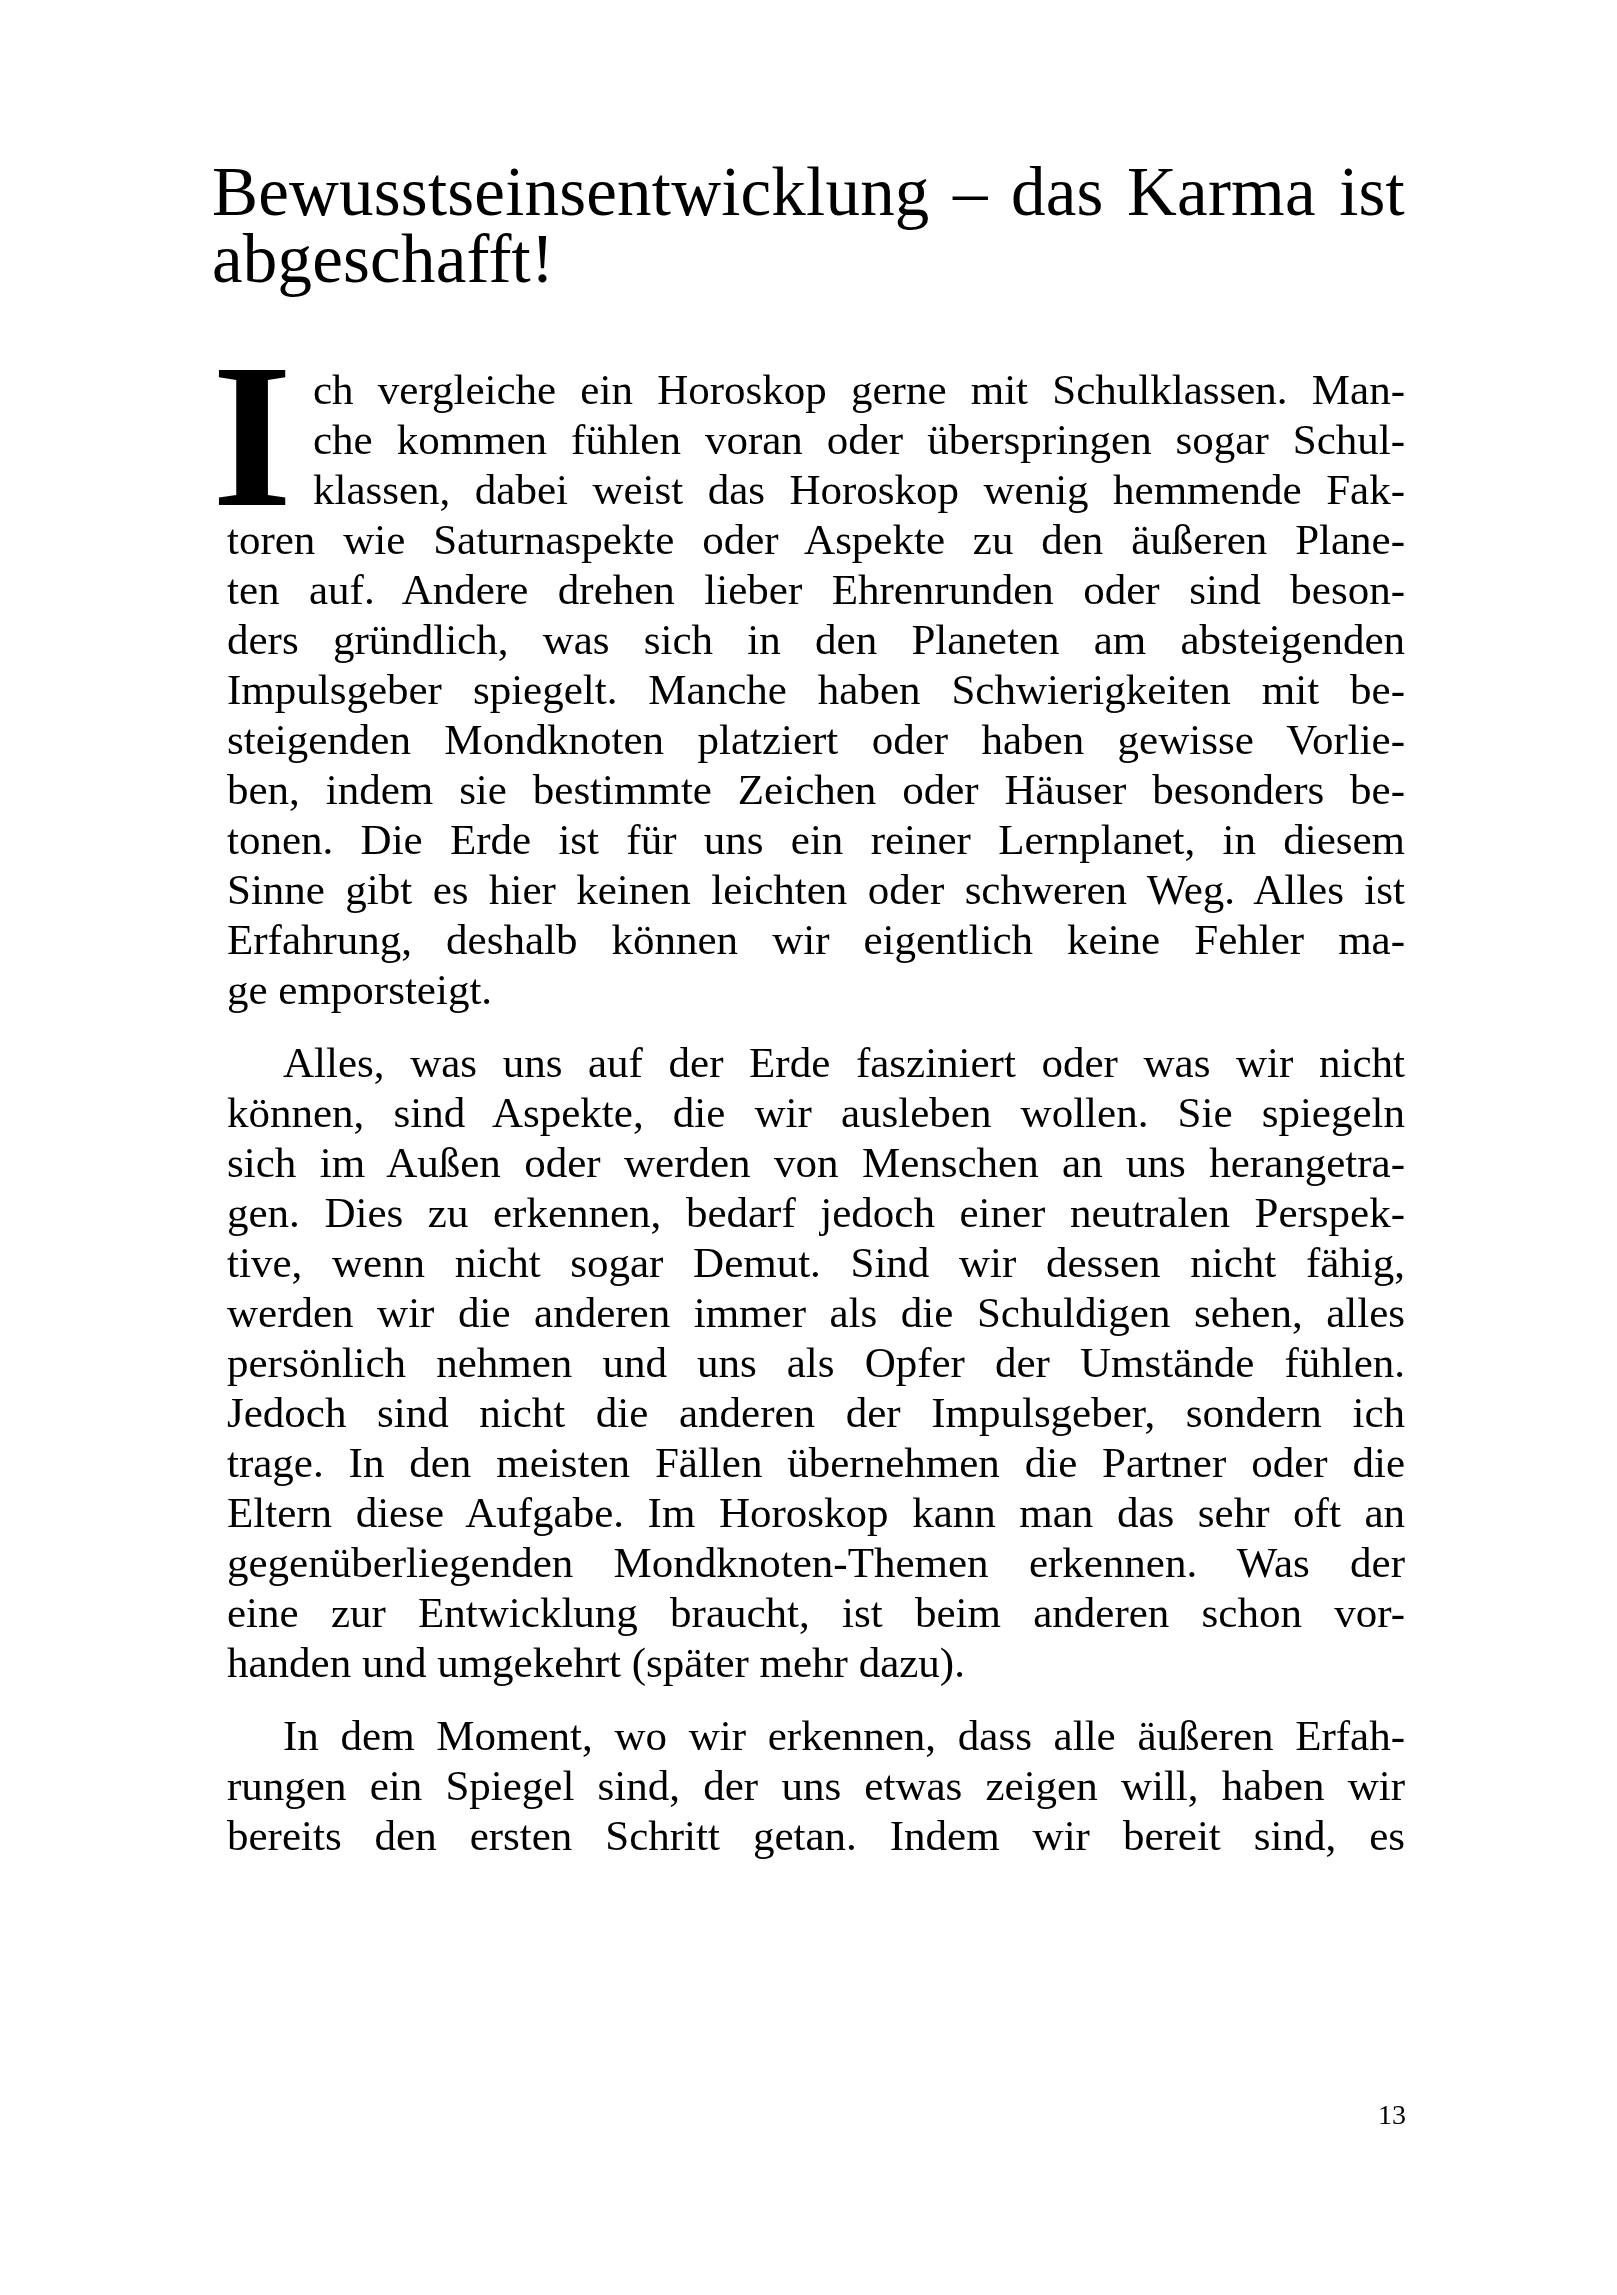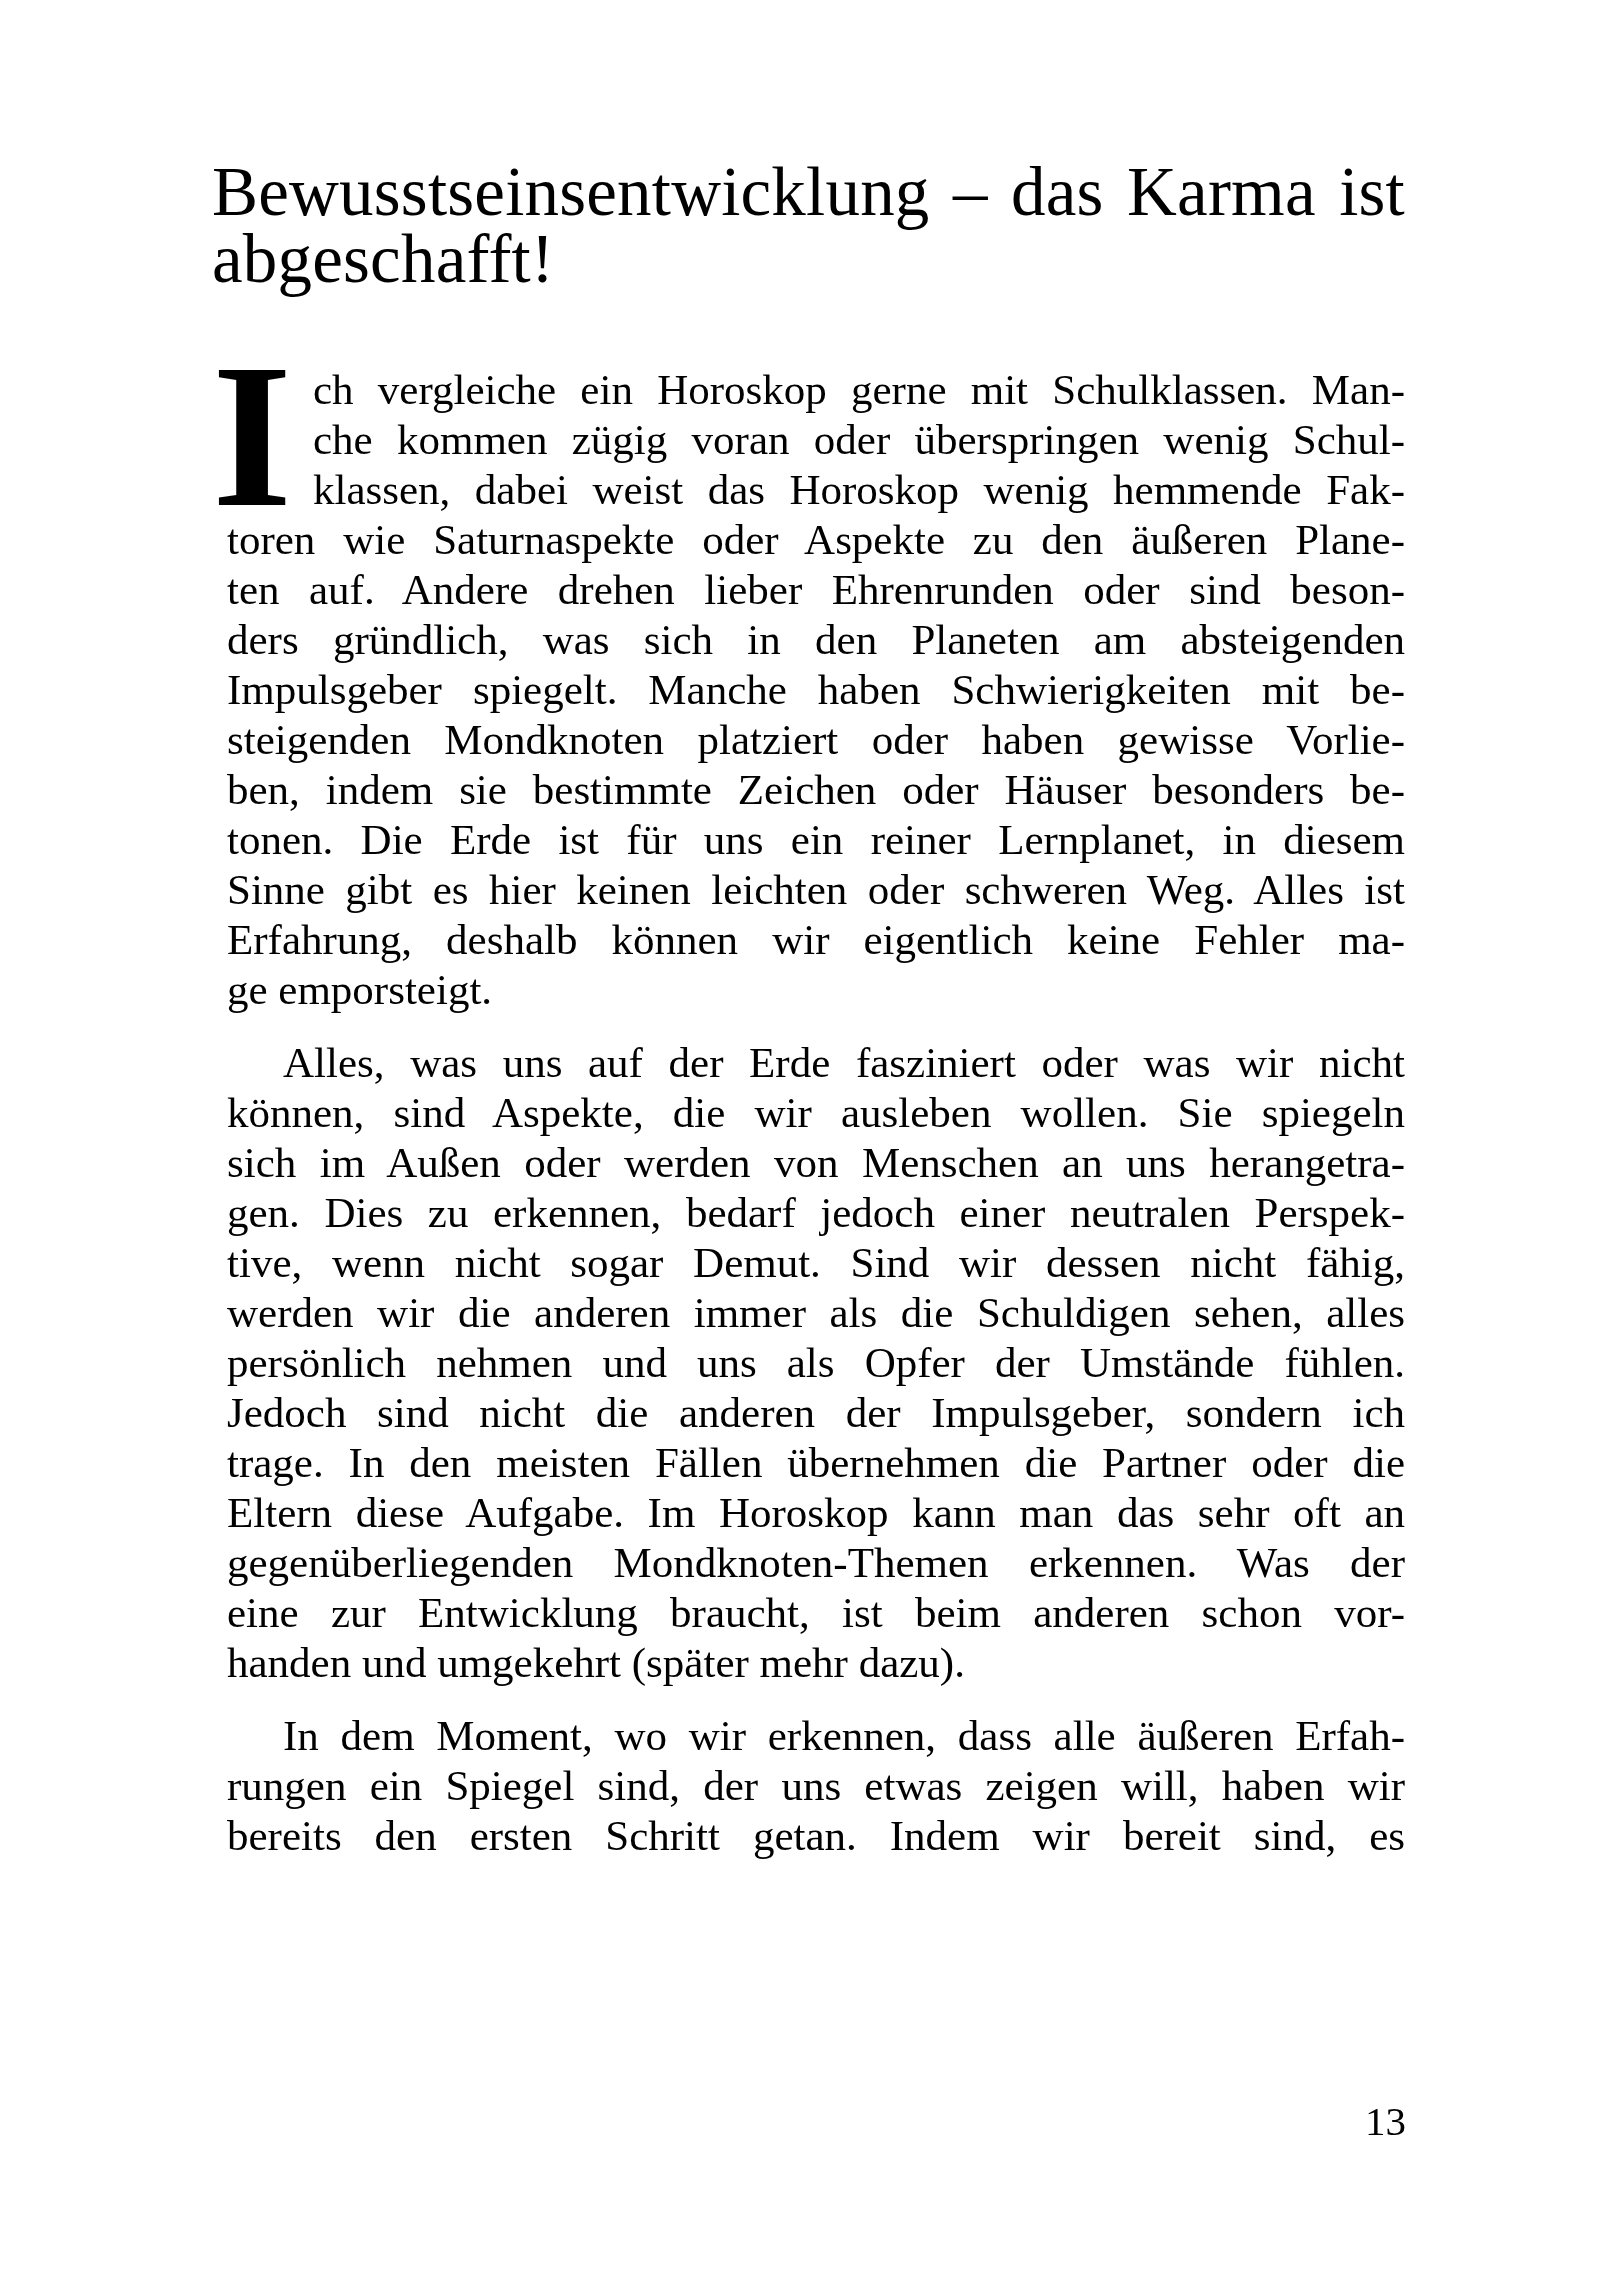--- a/index.html
+++ b/index.html
@@ -53,39 +53,39 @@
     left: 212px;
     top: 333px;
     font-size: 206px;
     line-height: 206px;
     font-weight: bold;
   }
   .pagenum {
     position: absolute;
     right: 212px;
     top: 2101px;
-    font-size: 41px;
+    font-size: 28px;
     line-height: 1;
     text-align: left;
   }
 </style>
 </head>
 <body>
 
 <div class="page">
 
   <div class="content">
 
     <div class="chapter-title">Bewusstseinsentwicklung – das Karma ist ab­geschafft!</div>
 
     <div class="body-text">
 
       <div class="para has-dropcap">
           <div class="line">ch vergleiche ein Horoskop gerne mit Schulklassen. Man-</div>
-          <div class="line">che kommen zügig voran oder überspringen wenig Schul-</div>
+          <div class="line">che kommen fühlen voran oder überspringen sogar Schul-</div>
           <div class="line">klassen, dabei weist das Horoskop wenig hemmende Fak-</div>
           <div class="line">toren wie Saturnaspekte oder Aspekte zu den äußeren Plane-</div>
           <div class="line">ten auf. Andere drehen lieber Ehrenrunden oder sind beson-</div>
           <div class="line">ders gründlich, was sich in den Planeten am absteigenden</div>
           <div class="line">Impulsgeber spiegelt. Manche haben Schwierigkeiten mit be-</div>
           <div class="line">steigenden Mondknoten platziert oder haben gewisse Vorlie-</div>
           <div class="line">ben, indem sie bestimmte Zeichen oder Häuser besonders be-</div>
           <div class="line">tonen. Die Erde ist für uns ein reiner Lernplanet, in diesem</div>
           <div class="line">Sinne gibt es hier keinen leichten oder schweren Weg. Alles ist</div>
           <div class="line">Erfahrung, deshalb können wir eigentlich keine Fehler ma-</div>

